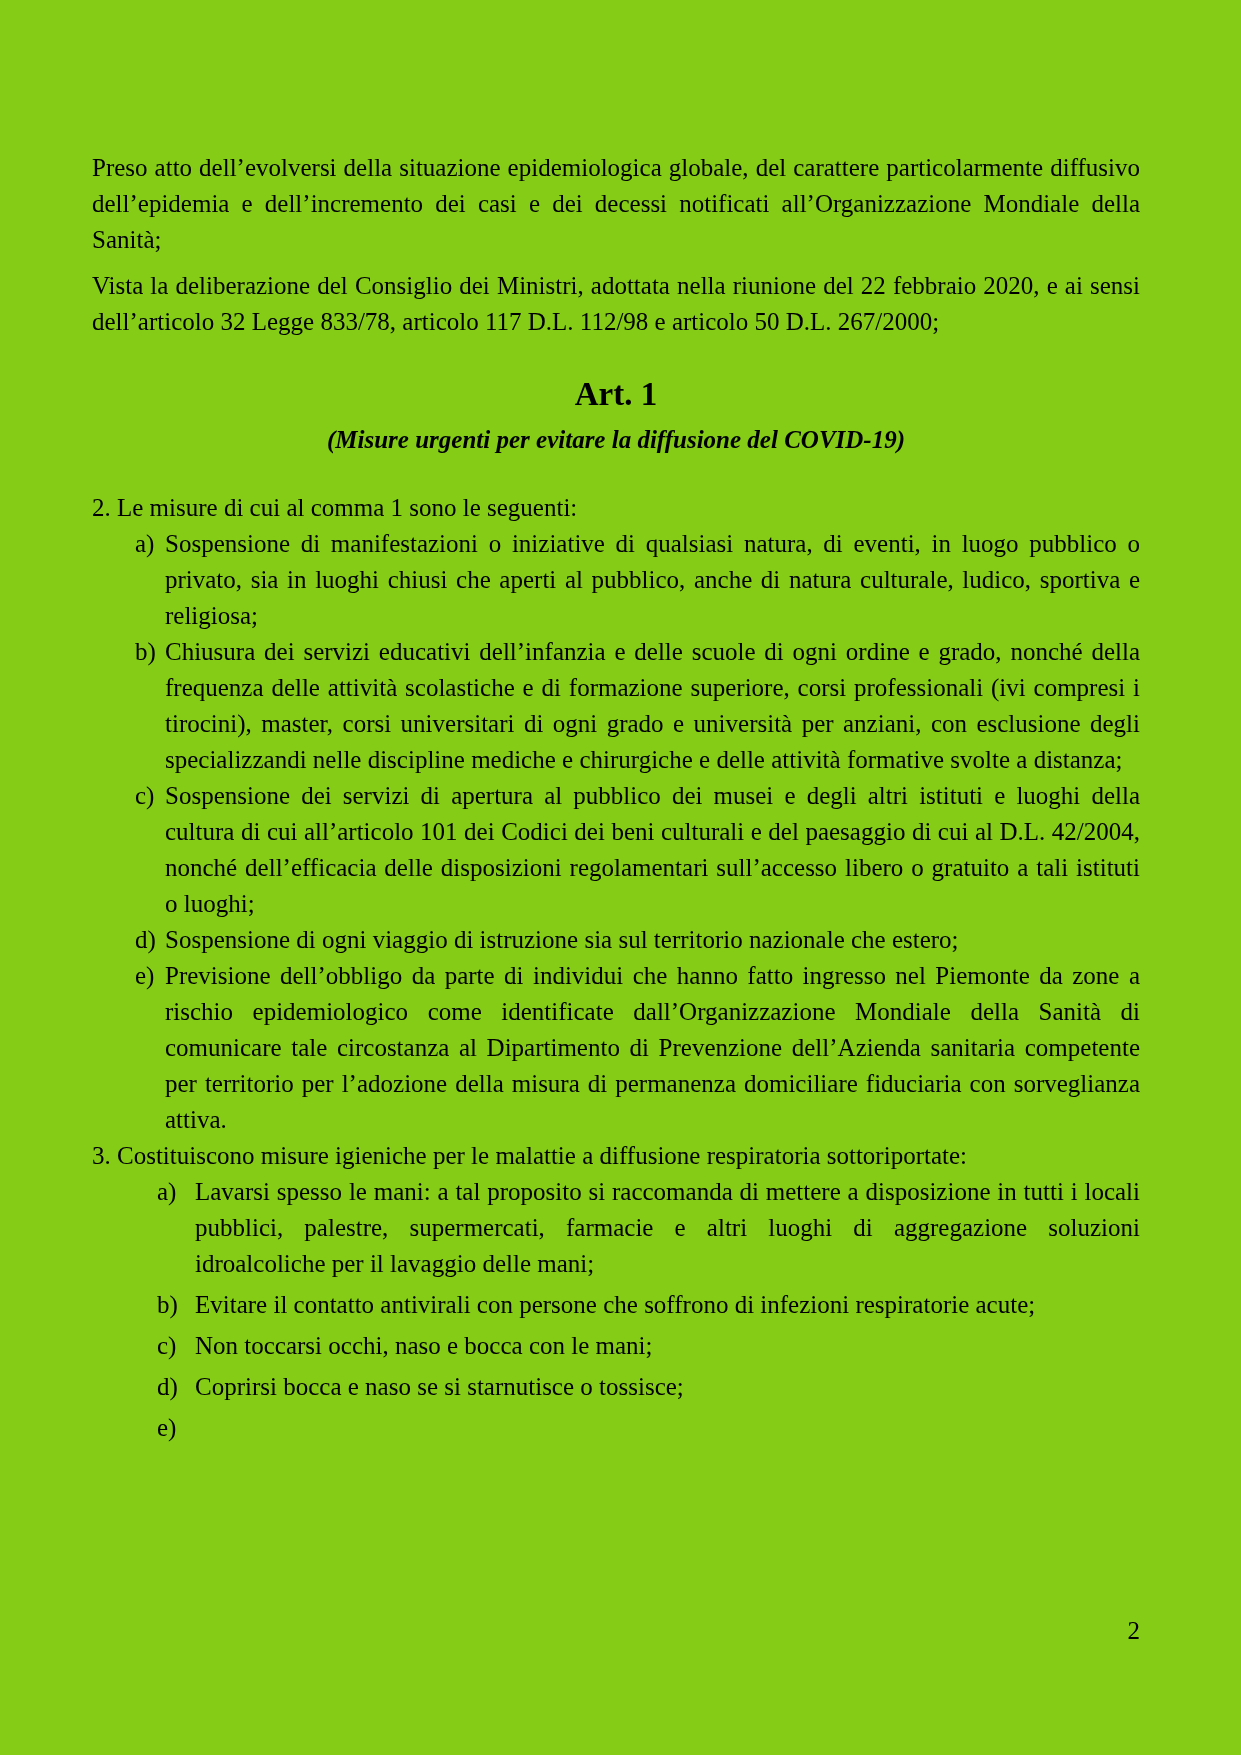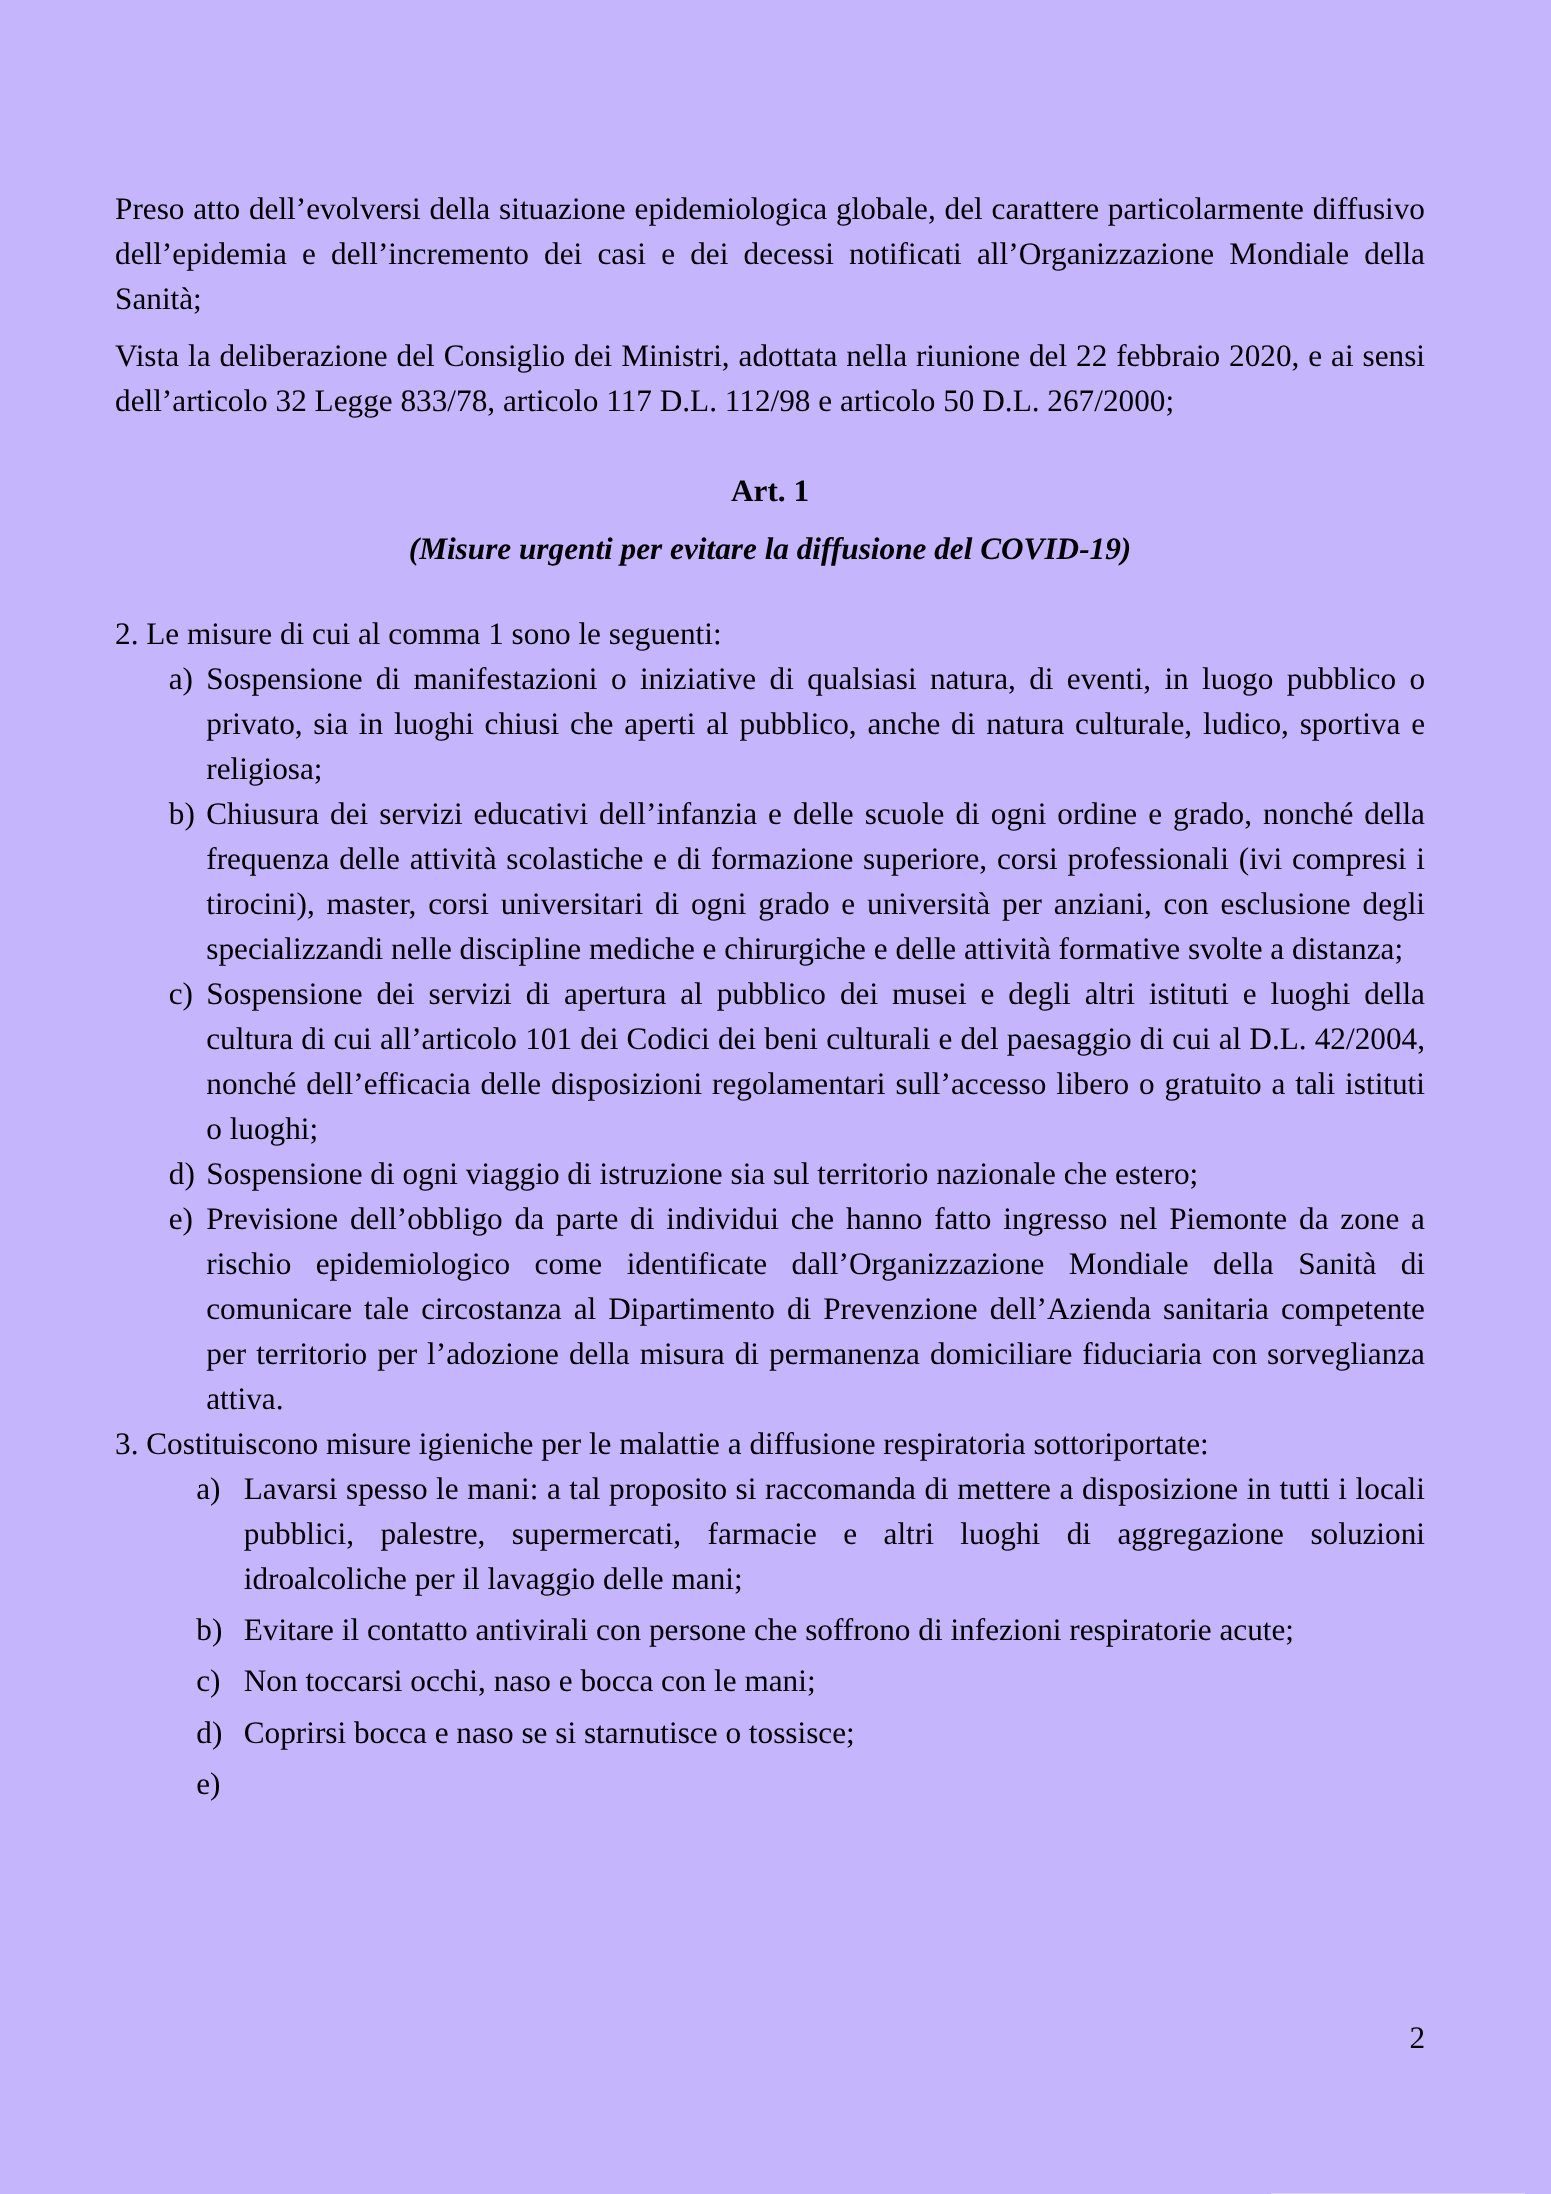--- a/index.html
+++ b/index.html
@@ -5,42 +5,42 @@
   * { box-sizing: border-box; }
   html, body {
     margin: 0;
     padding: 0;
     background: #ffffff;
   }
   .page {
     position: relative;
     width: 1241px;
     height: 1755px;
-    background: #c4b5fd;
+    background: #84cc16;
     color: #000000;
     font-family: "Liberation Serif", "DejaVu Serif", serif;
     overflow: hidden;
   }
   .content {
     position: absolute;
     left: 92px;
     top: 150px;
     width: 1048px;
     font-size: 25px;
     line-height: 36px;
     text-align: justify;
   }
   .para {
     margin: 0 0 10px 0;
   }
   .art-title {
     margin: 36px 0 10px 0;
     text-align: center;
     font-weight: bold;
-    font-size: 25px;
+    font-size: 33px;
     line-height: 36px;
   }
   .art-subtitle {
     margin: 0 0 32px 0;
     text-align: center;
     font-weight: bold;
     font-style: italic;
     font-size: 25px;
     line-height: 36px;
   }

